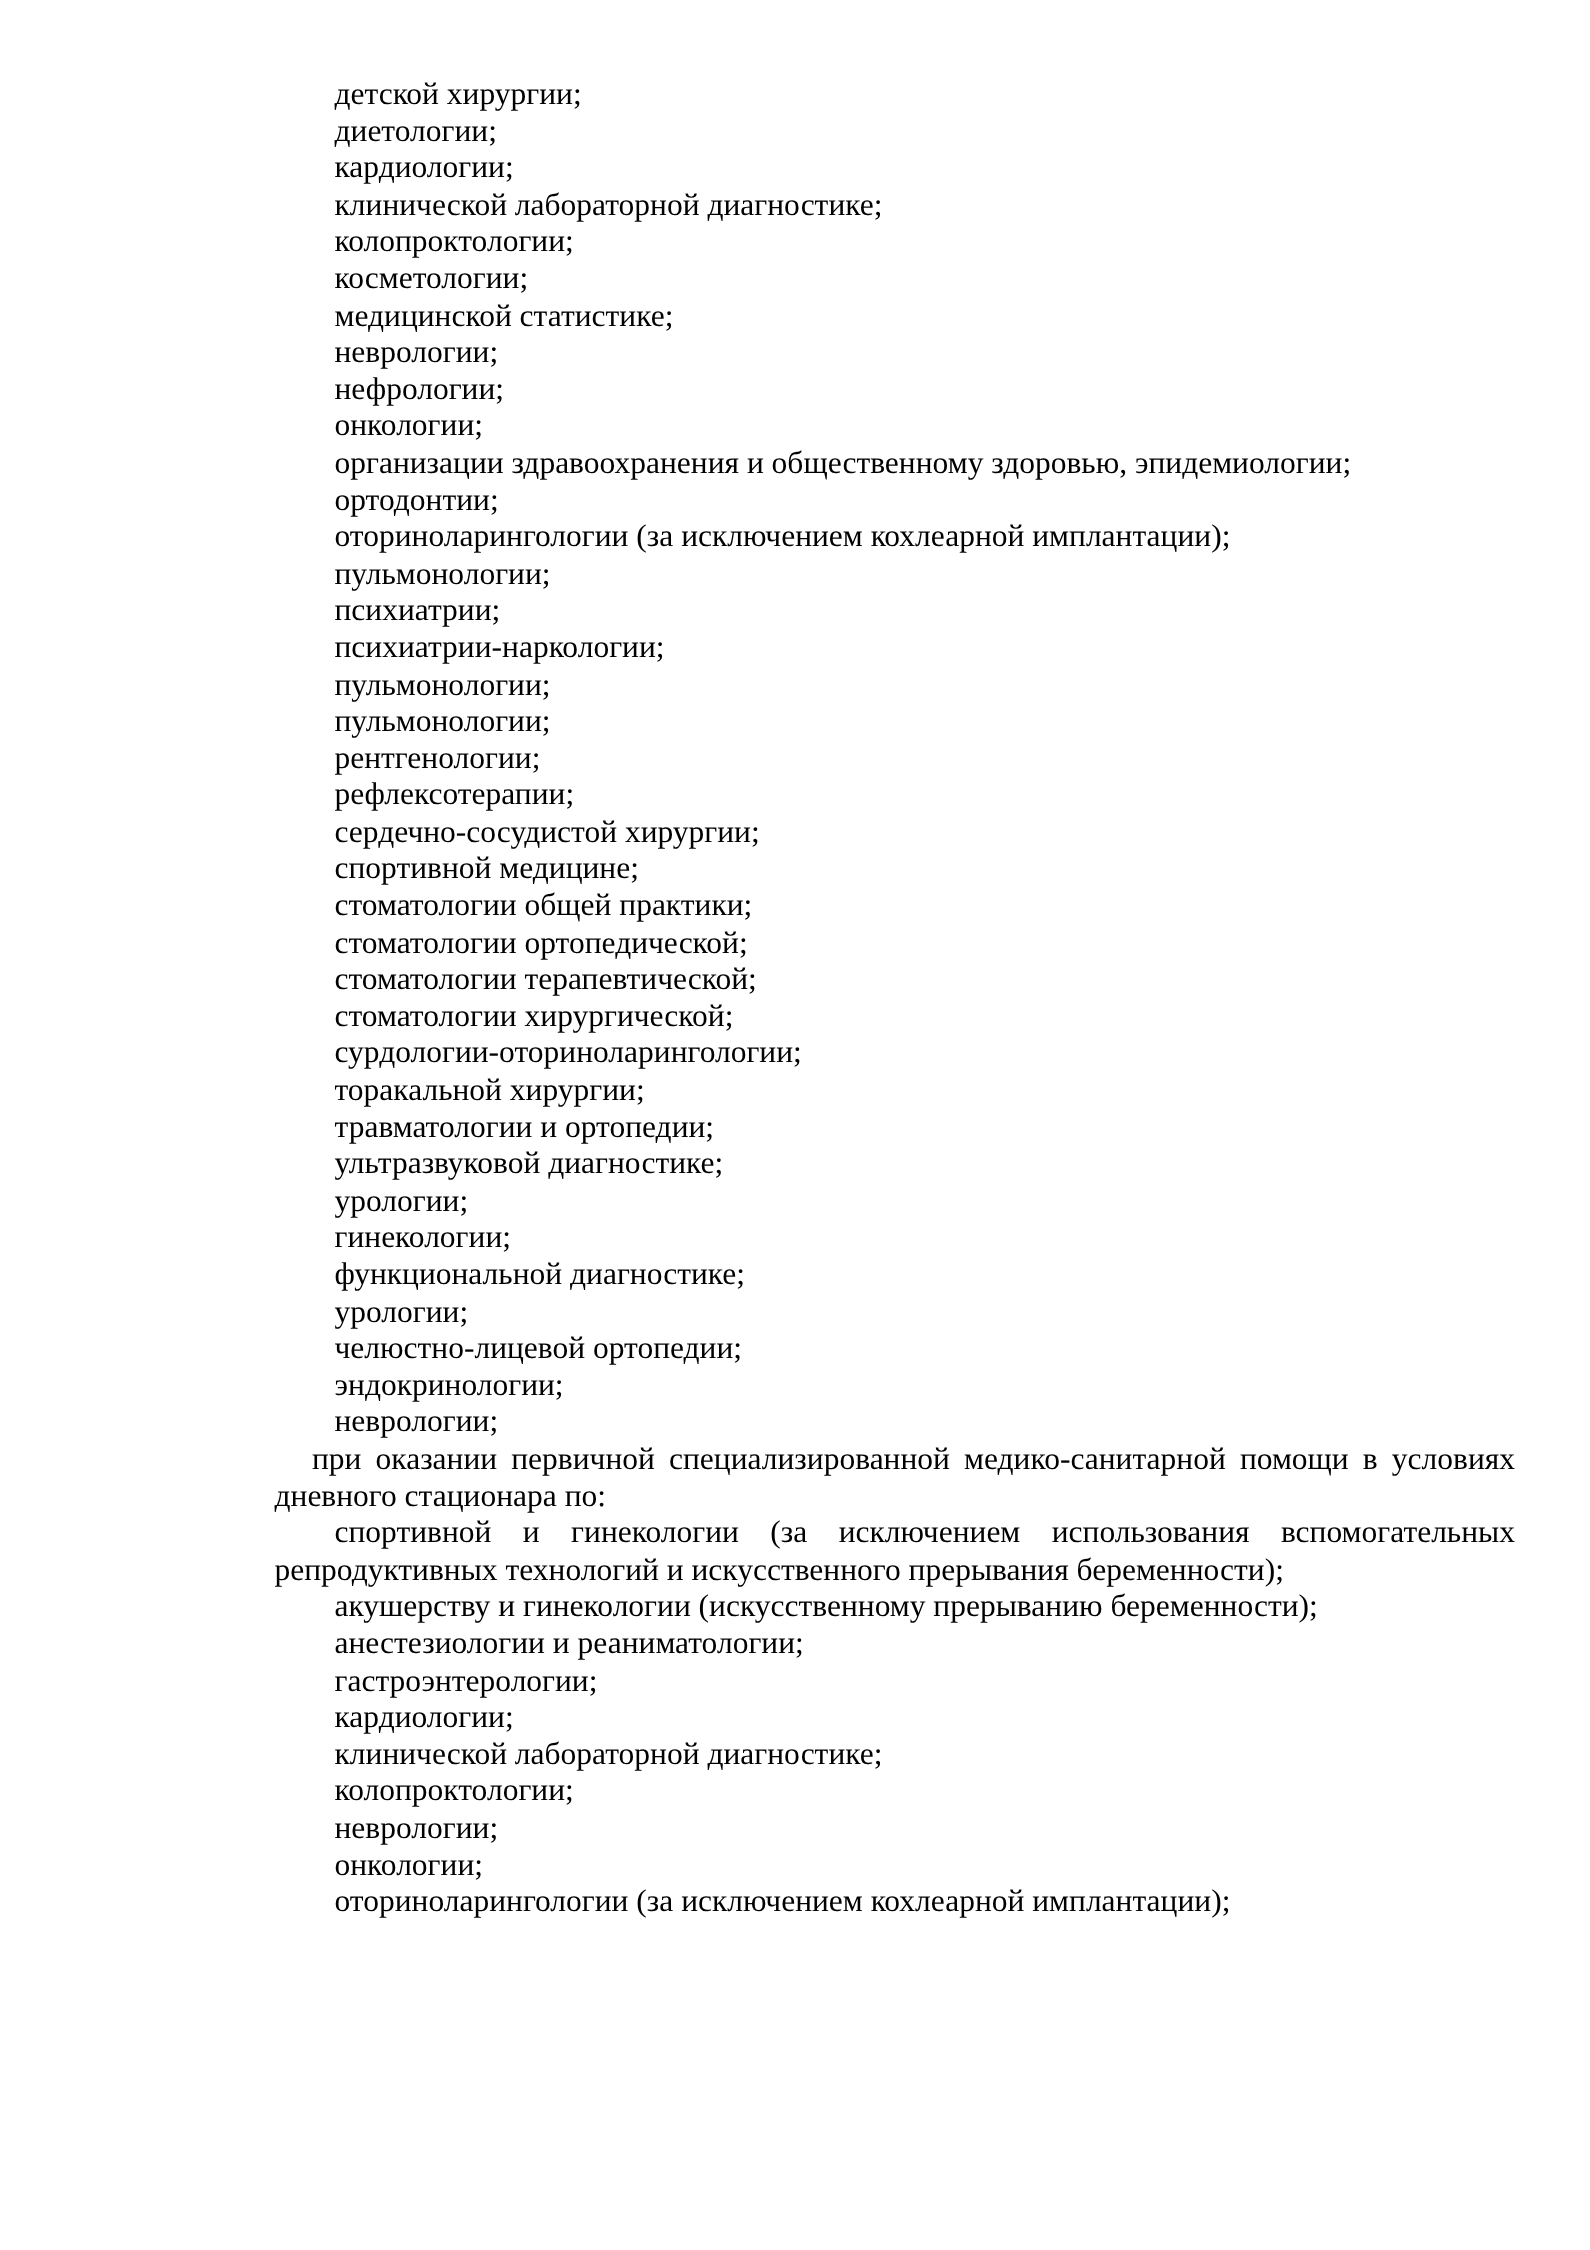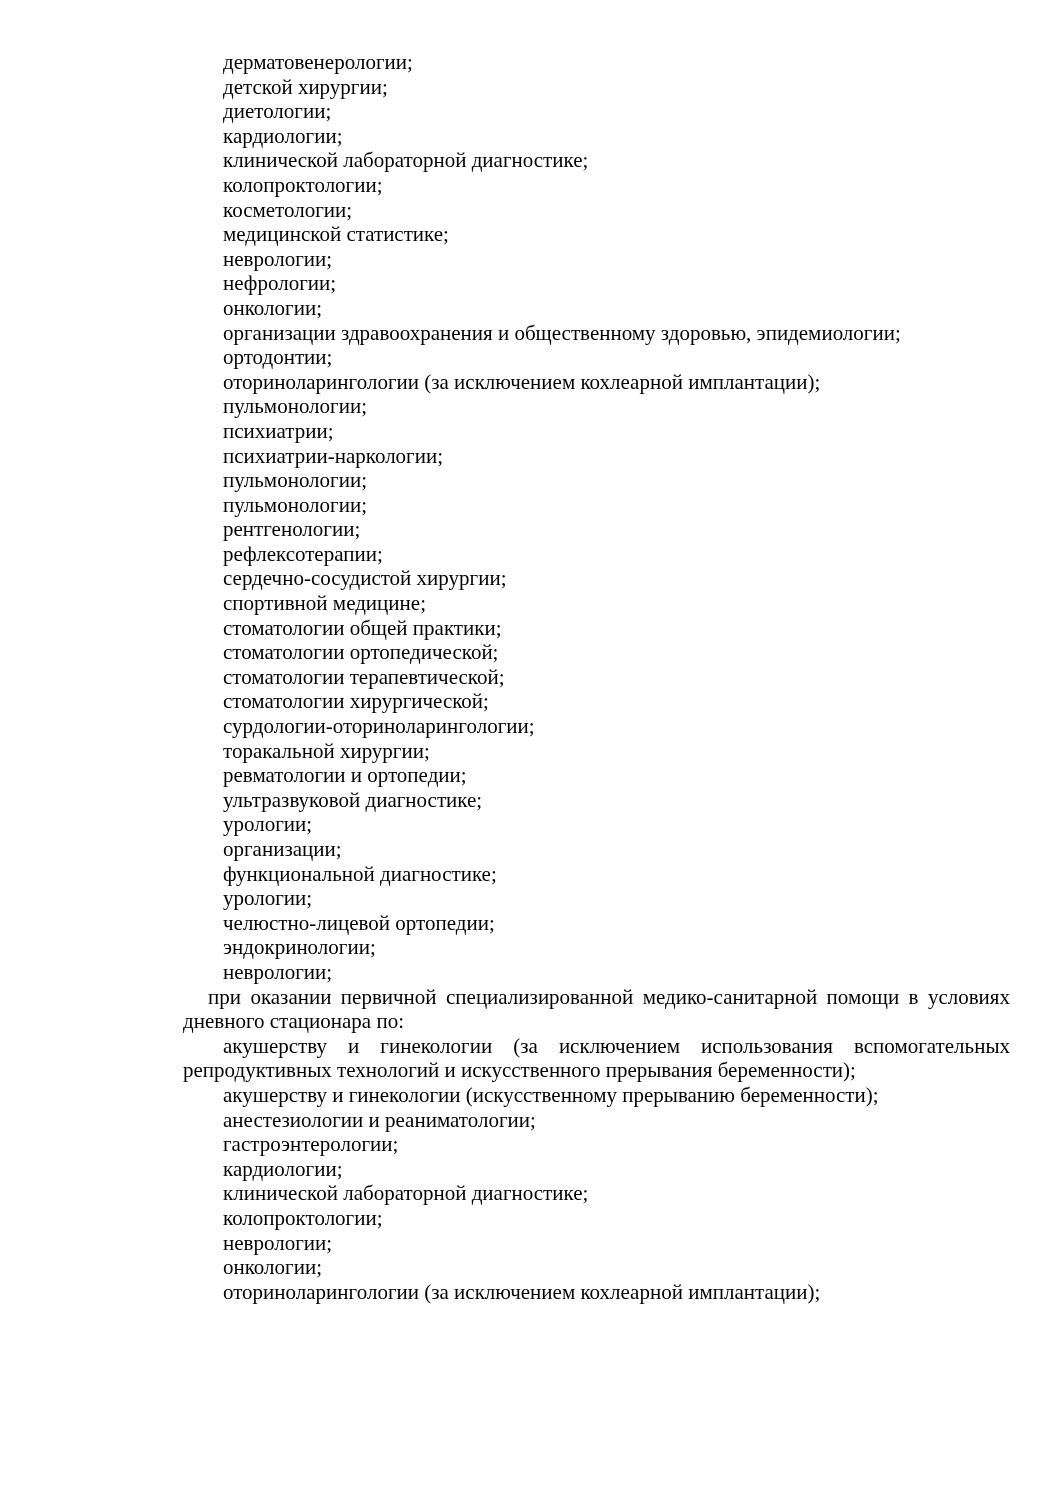--- a/index.html
+++ b/index.html
@@ -36,21 +36,20 @@
     text-align: justify;
     text-indent: 25px;
   }
 </style>
 </head>
 <body>
 
 <div class="page">
   <div class="text-block">
     <div>
-        <p class="list-item">дерматовенерологии;</p>
         <p class="list-item">детской хирургии;</p>
         <p class="list-item">диетологии;</p>
         <p class="list-item">кардиологии;</p>
         <p class="list-item">клинической лабораторной диагностике;</p>
         <p class="list-item">колопроктологии;</p>
         <p class="list-item">косметологии;</p>
         <p class="list-item">медицинской статистике;</p>
         <p class="list-item">неврологии;</p>
         <p class="list-item">нефрологии;</p>
         <p class="list-item">онкологии;</p>
@@ -65,33 +64,33 @@
         <p class="list-item">рентгенологии;</p>
         <p class="list-item">рефлексотерапии;</p>
         <p class="list-item">сердечно-сосудистой хирургии;</p>
         <p class="list-item">спортивной медицине;</p>
         <p class="list-item">стоматологии общей практики;</p>
         <p class="list-item">стоматологии ортопедической;</p>
         <p class="list-item">стоматологии терапевтической;</p>
         <p class="list-item">стоматологии хирургической;</p>
         <p class="list-item">сурдологии-оториноларингологии;</p>
         <p class="list-item">торакальной хирургии;</p>
-        <p class="list-item">ревматологии и ортопедии;</p>
+        <p class="list-item">травматологии и ортопедии;</p>
         <p class="list-item">ультразвуковой диагностике;</p>
         <p class="list-item">урологии;</p>
-        <p class="list-item">организации;</p>
+        <p class="list-item">гинекологии;</p>
         <p class="list-item">функциональной диагностике;</p>
         <p class="list-item">урологии;</p>
         <p class="list-item">челюстно-лицевой ортопедии;</p>
         <p class="list-item">эндокринологии;</p>
         <p class="list-item">неврологии;</p>
       </div>
     <p class="intro-para">при оказании первичной специализированной медико-санитарной помощи в условиях дневного стационара по:</p>
     <div>
-        <p class="list-item">акушерству и гинекологии (за исключением использования вспомогательных репродуктивных технологий и искусственного прерывания беременности);</p>
+        <p class="list-item">спортивной и гинекологии (за исключением использования вспомогательных репродуктивных технологий и искусственного прерывания беременности);</p>
         <p class="list-item">акушерству и гинекологии (искусственному прерыванию беременности);</p>
         <p class="list-item">анестезиологии и реаниматологии;</p>
         <p class="list-item">гастроэнтерологии;</p>
         <p class="list-item">кардиологии;</p>
         <p class="list-item">клинической лабораторной диагностике;</p>
         <p class="list-item">колопроктологии;</p>
         <p class="list-item">неврологии;</p>
         <p class="list-item">онкологии;</p>
         <p class="list-item">оториноларингологии (за исключением кохлеарной имплантации);</p>
       </div>

